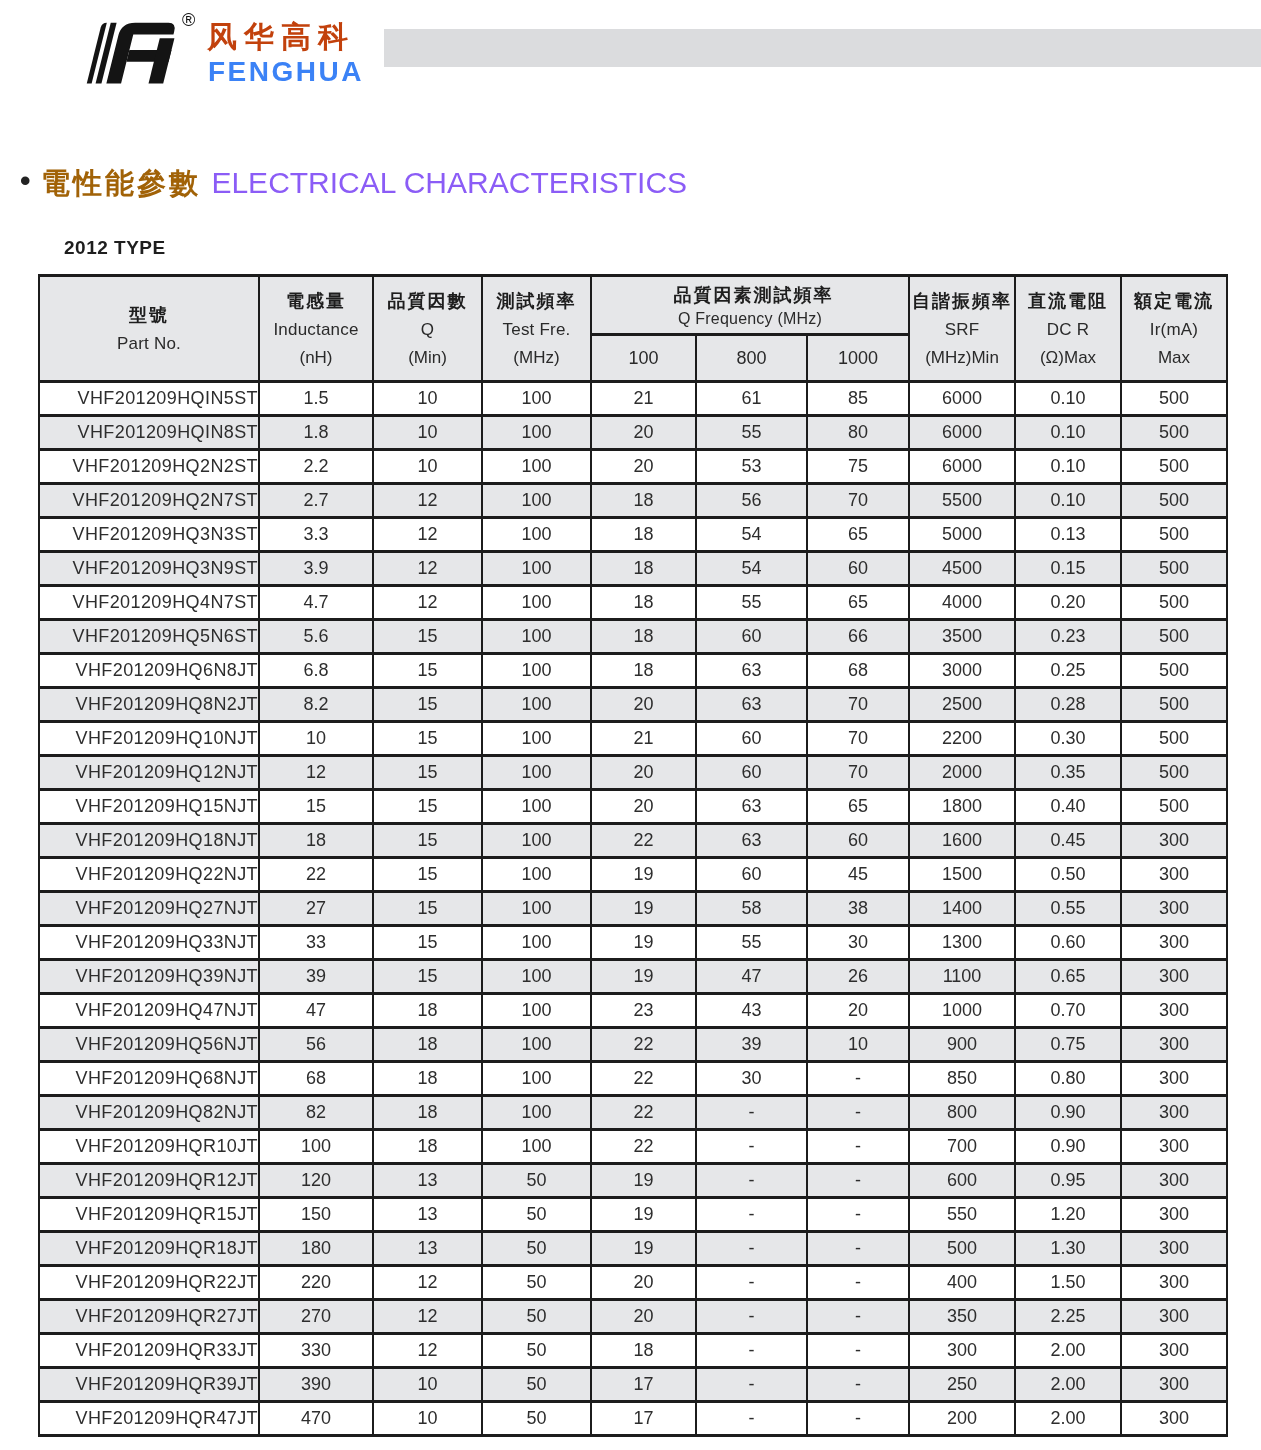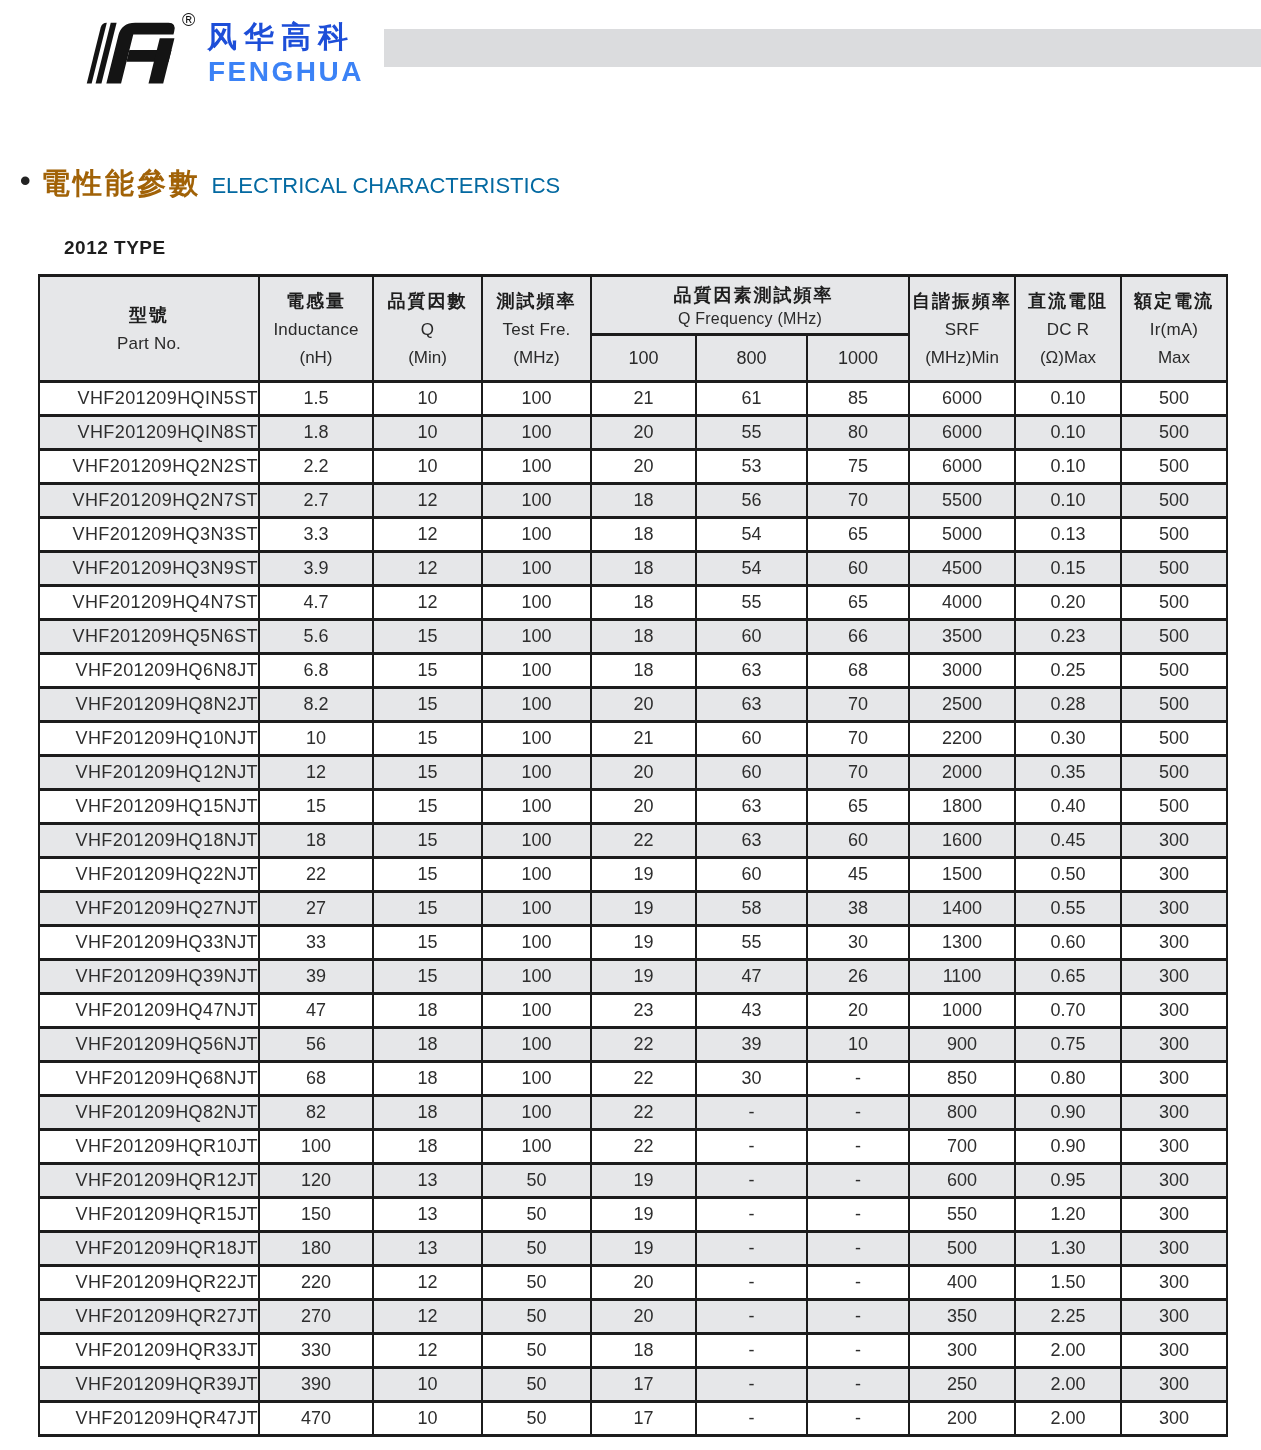--- a/index.html
+++ b/index.html
@@ -4,30 +4,30 @@
 <style>
   html,body{margin:0;padding:0;background:#ffffff;}
   body{width:1261px;height:1450px;overflow:hidden;
        font-family:"Liberation Sans","DejaVu Sans",sans-serif;color:#232323;}
   .page{position:relative;width:1261px;height:1450px;background:#ffffff;}
 
   
   .logo-mark{position:absolute;left:85px;top:18px;width:98px;height:72px;}
   .reg{position:absolute;left:182px;top:10px;font-size:18px;color:#141414;font-weight:400;}
   .brand-cn{position:absolute;left:207px;top:17px;font-size:30px;font-weight:700;
-            letter-spacing:7px;color:#1d4ed8;white-space:nowrap;}
+            letter-spacing:7px;color:#c2410c;white-space:nowrap;}
   .brand-en{position:absolute;left:208px;top:56px;font-size:28px;font-weight:700;
             letter-spacing:2.5px;color:#3b82f6;white-space:nowrap;}
   .gray-bar{position:absolute;left:384px;top:29px;width:877px;height:38px;background:#dbdcde;}
 
   
   .title{position:absolute;left:20px;top:164px;white-space:nowrap;}
   .title .bullet{font-size:30px;font-weight:700;vertical-align:2px;margin-right:6px;}
   .title .title-cn{font-size:29px;font-weight:700;letter-spacing:3px;color:#a16207;}
-  .title .title-en{font-size:22px;font-weight:400;letter-spacing:0px;color:#0369a1;margin-left:6px;}
+  .title .title-en{font-size:30px;font-weight:400;letter-spacing:0px;color:#8b5cf6;margin-left:6px;}
   .subtitle{position:absolute;left:64px;top:237px;font-size:19px;font-weight:700;
             letter-spacing:0.5px;color:#1e1e1e;}
 
   
   table.spec{position:absolute;left:38px;top:274px;width:1188px;
              border-collapse:collapse;table-layout:fixed;}
   table.spec th,table.spec td{
       border-left:2px solid #1c1c1c;border-right:2px solid #1c1c1c;
       border-top:3px solid #1c1c1c;border-bottom:3px solid #1c1c1c;
       text-align:center;vertical-align:middle;padding:0;overflow:hidden;}

